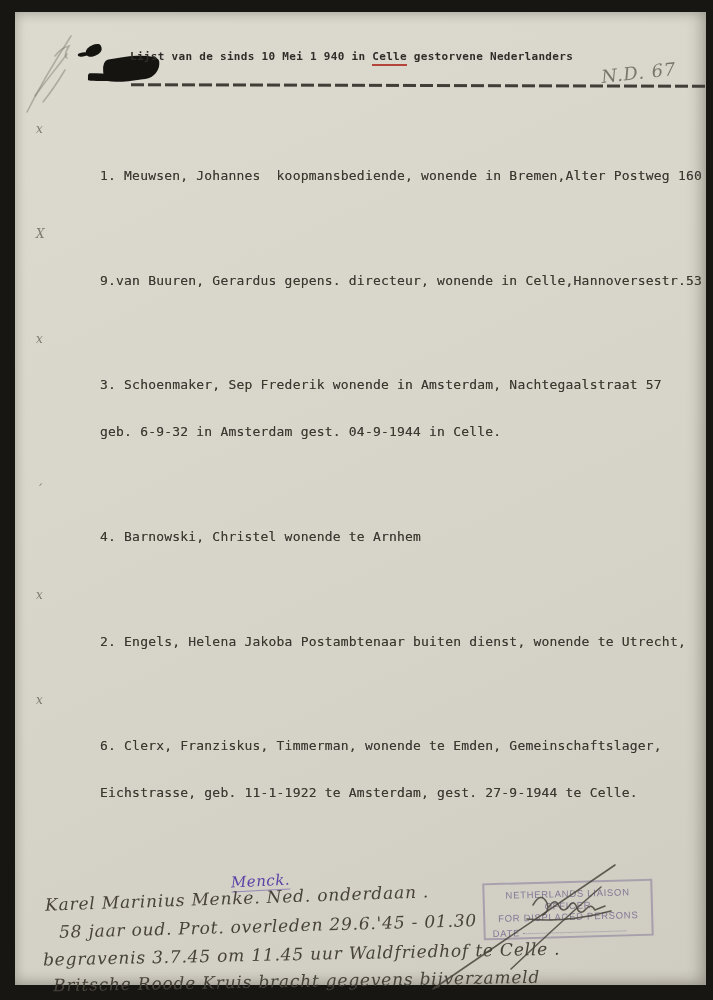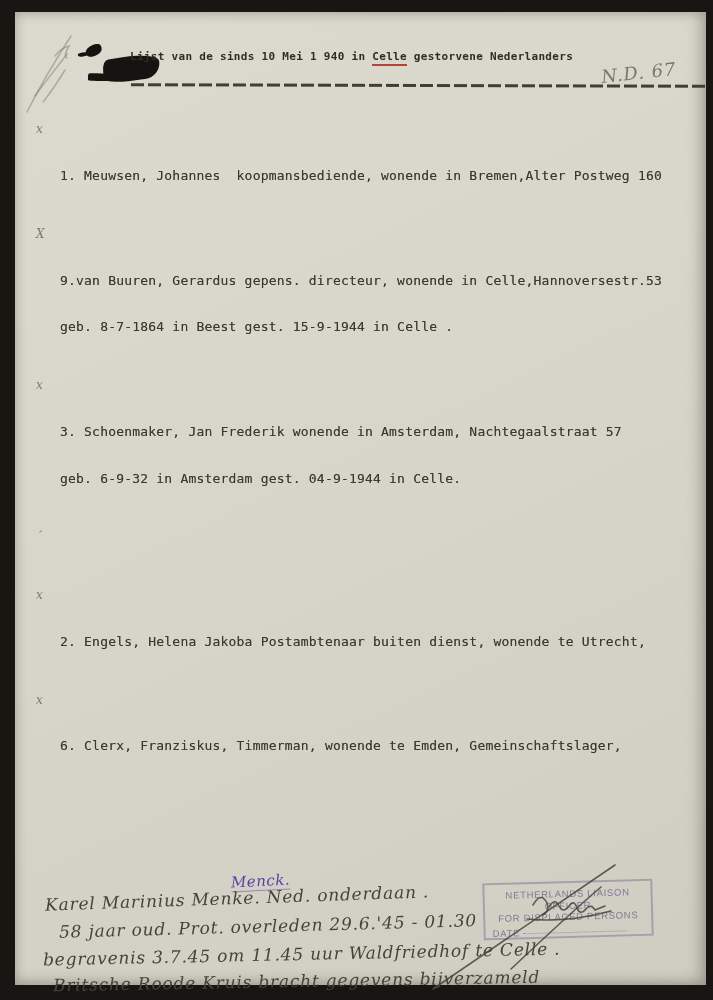--- a/index.html
+++ b/index.html
@@ -24,21 +24,21 @@
     background:repeating-linear-gradient(90deg,#403e37 0 13px,rgba(64,62,55,0) 13px 17px);
     transform:rotate(.15deg);
   }
   .pencil-note{
     position:absolute;left:586px;top:50px;
     font-family:"DejaVu Serif","Liberation Serif",serif;font-style:italic;
     font-size:18px;color:rgba(92,90,82,.78);transform:rotate(-6deg);letter-spacing:1px;
   }
   .entries{position:absolute;left:45px;top:109px;width:645px;}
   .entry{position:relative;margin-bottom:11.2px;font-size:13px;line-height:15.6px;letter-spacing:.2px;color:#3a3831;white-space:pre;}
-  .entry .l1,.entry .l2{display:block;text-shadow:0 0 .5px rgba(58,56,49,.55);}
+  .entry .l1,.entry .l2{display:block;text-shadow:0 0 .5px rgba(58,56,49,.55);margin-left:40px;}
   .mark{
     position:absolute;left:-24px;top:1px;width:20px;
     font-family:"DejaVu Serif","Liberation Serif",serif;
     font-size:12px;color:rgba(108,106,98,.85);font-style:italic;
   }
   
   .blot-a{position:absolute;left:70px;top:33px;width:17px;height:11px;background:#141310;border-radius:65% 35% 55% 45%;transform:rotate(-18deg);}
   .blot-a::after{content:"";position:absolute;left:-8px;top:4px;width:10px;height:4px;background:#141310;border-radius:50%;transform:rotate(10deg);}
   .blot-b{position:absolute;left:88px;top:44px;width:57px;height:25px;background:#161411;border-radius:15% 75% 35% 80% / 55% 45% 75% 30%;transform:rotate(-9deg);}
   .blot-b::before{content:"";position:absolute;left:-16px;top:12px;width:24px;height:8px;background:#161411;border-radius:10% 90% 20% 90%/60% 40% 80% 20%;transform:rotate(8deg);}
@@ -95,37 +95,38 @@
   <div class="divider"></div>
 
   <div class="entries" id="entries">
       <div class="entry">
       <span class="mark">x</span>
       <span class="l1">1. Meuwsen, Johannes  koopmansbediende, wonende in Bremen,Alter Postweg 160</span>
     </div>
       <div class="entry">
       <span class="mark">X</span>
       <span class="l1">9.van Buuren, Gerardus gepens. directeur, wonende in Celle,Hannoversestr.53</span>
-      <span class="l2">geb. 8-7-1864 in Beest gest. 15-9-1944 in Celle .</span>
     </div>
       <div class="entry">
       <span class="mark">x</span>
-      <span class="l1">3. Schoenmaker, Jan Frederik wonende in Amsterdam, Nachtegaalstraat 57</span>
+      <span class="l1">3. Schoenmaker, Sep Frederik wonende in Amsterdam, Nachtegaalstraat 57</span>
       <span class="l2">geb. 6-9-32 in Amsterdam gest. 04-9-1944 in Celle.</span>
     </div>
       <div class="entry">
       <span class="mark">´</span>
+      <span class="l1">4. Barnowski, Christel wonende te Arnhem</span>
     </div>
       <div class="entry">
       <span class="mark">x</span>
       <span class="l1">2. Engels, Helena Jakoba Postambtenaar buiten dienst, wonende te Utrecht,</span>
     </div>
       <div class="entry">
       <span class="mark">x</span>
       <span class="l1">6. Clerx, Franziskus, Timmerman, wonende te Emden, Gemeinschaftslager,</span>
+      <span class="l2">Eichstrasse, geb. 11-1-1922 te Amsterdam, gest. 27-9-1944 te Celle.</span>
     </div>
     </div>
 
   <div class="purple-note">Menck.</div>
   <div class="hw hw1">Karel Marinius Menke. Ned. onderdaan .</div>
   <div class="hw hw2">58 jaar oud. Prot. overleden 29.6.'45 - 01.30</div>
   <div class="hw hw3">begravenis 3.7.45 om 11.45 uur Waldfriedhof te Celle .</div>
   <div class="hw hw4">Britsche Roode Kruis bracht gegevens bijverzameld</div>
 
   <div class="stamp">

